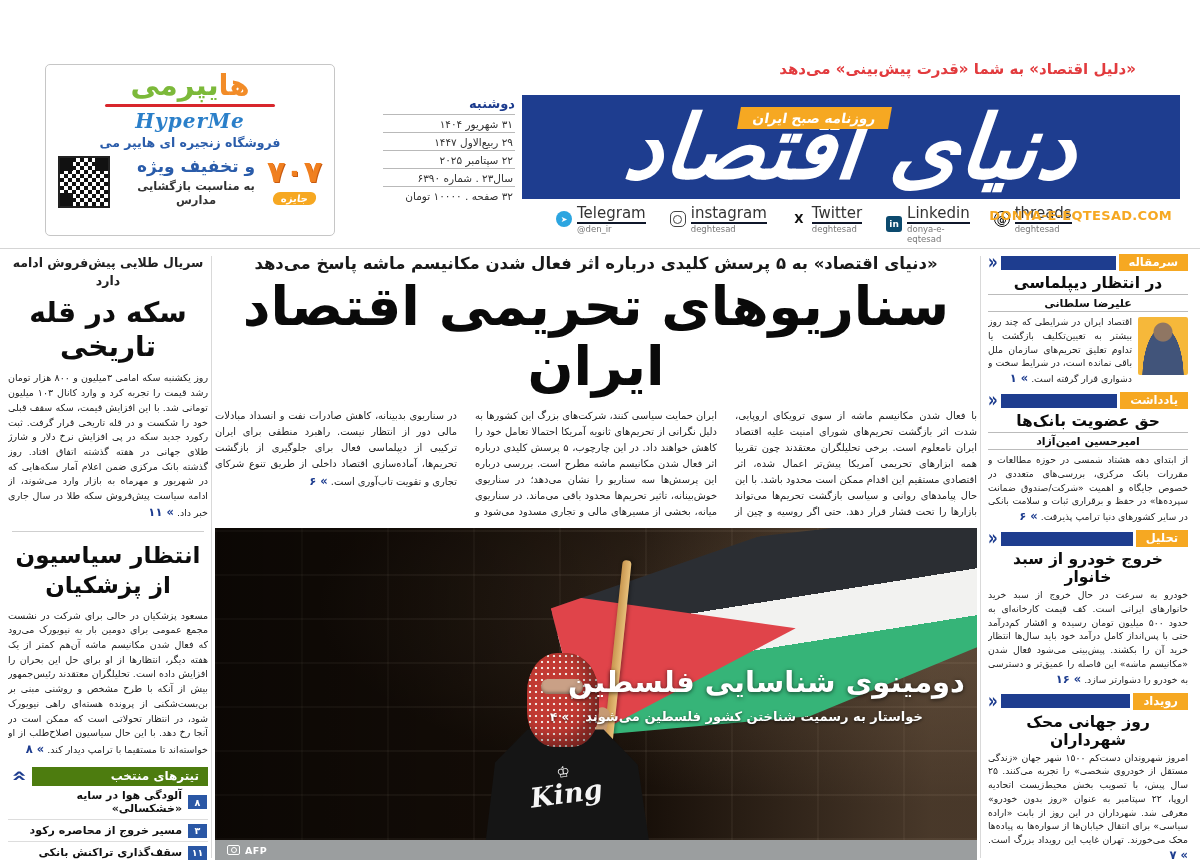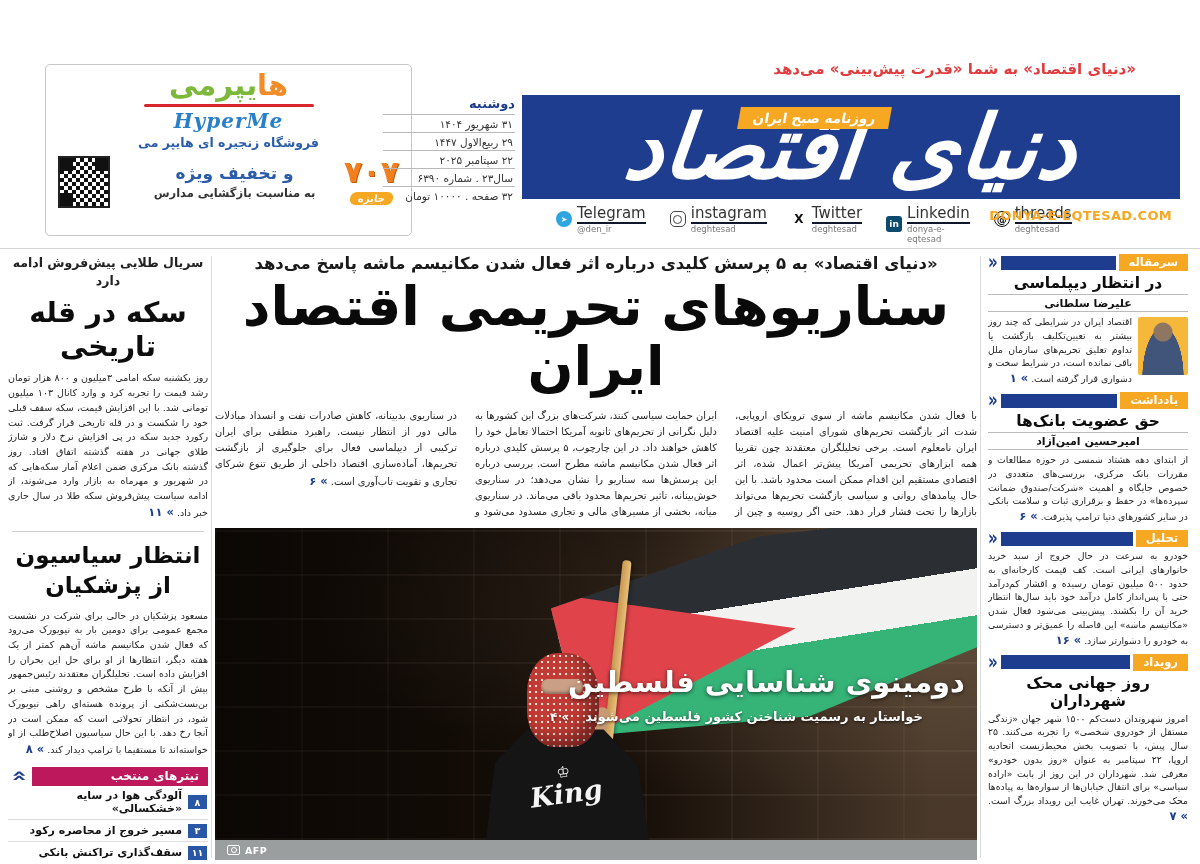--- a/index.html
+++ b/index.html
@@ -4,21 +4,21 @@
 <style>
   * { margin:0; padding:0; box-sizing:border-box; }
   html,body { width:1200px; height:864px; }
   body {
     position:relative; overflow:hidden; background:#ffffff;
     font-family:"DejaVu Sans","Liberation Sans",sans-serif;
     direction:rtl; color:#1a1a1a;
   }
   
   .slogan { position:absolute; top:60px; right:64px; font-size:15px; font-weight:bold; color:#e23b3e; }
-  .ad { position:absolute; top:64px; left:45px; width:367px; height:172px; border:1px solid #c6c6c6;
+  .ad { position:absolute; top:64px; left:45px; width:290px; height:172px; border:1px solid #c6c6c6;
         border-radius:5px; background:#fff; padding:5px 10px; text-align:center; }
   .ad-brand { font-size:29px; font-weight:900; line-height:1.1; }
   .ad-brand .or { color:#f28c28; } .ad-brand .gr { color:#7cb93a; }
   .ad-redline { width:170px; height:3px; background:#d8262c; border-radius:2px; margin:2px auto; }
   .ad-en { font-size:20px; font-weight:900; font-style:italic; color:#2a7fc9; letter-spacing:1px;
            font-family:"DejaVu Serif","Liberation Serif",serif; }
   .ad-tagline { font-size:12.5px; font-weight:bold; color:#2a5caa; margin-top:2px; }
   .ad-row { display:flex; align-items:center; justify-content:space-between; margin-top:6px; padding:0 2px; }
   .ad-prize { text-align:center; }
   .ad-prize-num { font-size:30px; font-weight:900; color:#f07f1f; line-height:1; text-shadow:1px 1px 0 #c85a10; }
@@ -65,21 +65,21 @@
   .ref { color:#1e3d8f; font-weight:bold; font-size:11.5px; white-space:nowrap; }
   
   .leftcol { position:absolute; top:254px; bottom:2px; left:8px; width:200px; overflow:hidden; }
   .a-kicker { text-align:center; font-size:12.5px; font-weight:bold; color:#222; line-height:1.45; }
   .a1-title { text-align:center; font-size:28px; font-weight:900; color:#0d0d0d; line-height:1.2; margin:6px 0 8px; }
   .a2-title { text-align:center; font-size:23px; font-weight:900; color:#0d0d0d; line-height:1.3; margin:4px 0 8px; }
   .body-sm { font-size:9.5px; line-height:1.55; text-align:justify; color:#222; }
   .ldivider { height:1px; background:#cfcfcf; margin:9px 4px; }
   .list { margin-top:8px; }
   .list-head { display:flex; align-items:center; gap:4px; }
-  .lh-bar { flex:1; background:#be185d; color:#fff; font-size:12px; font-weight:bold; padding:2.5px 9px; }
+  .lh-bar { flex:1; background:#4d7c0f; color:#fff; font-size:12px; font-weight:bold; padding:2.5px 9px; }
   .lh-arrow { color:#1e3d8f; font-size:18px; font-weight:900; transform:rotate(-90deg) scaleY(1.5);
               line-height:1; width:20px; text-align:center; }
   .list-row { display:flex; align-items:center; gap:6px; border-bottom:1px solid #ddd; padding:3.5px 1px; }
   .badge { min-width:19px; height:14px; background:#2a57a5; color:#fff; font-size:9.5px; font-weight:bold;
            display:flex; align-items:center; justify-content:center; flex:none; }
   .row-text { font-size:11px; font-weight:800; color:#111; line-height:1.2; }
   
   .sidecol { position:absolute; top:254px; bottom:2px; left:988px; width:200px; overflow:hidden; }
   .sec { margin-bottom:5px; }
   .sec-head { display:flex; align-items:center; margin-bottom:2px; }
@@ -143,21 +143,21 @@
   .credit { position:absolute; left:0; right:0; bottom:0; height:20px; background:#9b9e9f;
             display:flex; align-items:center; gap:5px; padding:0 12px; direction:ltr; }
   .cam { width:13px; height:10px; border:1.5px solid #fff; border-radius:2px; position:relative; flex:none; }
   .cam::before { content:''; position:absolute; left:3px; top:1px; width:4px; height:4px;
                  border:1.2px solid #fff; border-radius:50%; }
   .credit-label { color:#fff; font-size:9.5px; font-weight:bold; letter-spacing:0.5px; }
 </style>
 </head>
 <body>
 
-<div class="slogan">«دنیای اقتصاد» به شما «قدرت پیش‌بینی» می‌دهد</div>
+<div class="slogan">«دلیل اقتصاد» به شما «قدرت پیش‌بینی» می‌دهد</div>
 
 <div class="ad">
   <div class="ad-brand">
     <span class="or">ها</span><span class="gr">یپرمی</span>
   </div>
   <div class="ad-redline"></div>
   <div class="ad-en">HyperMe</div>
   <div class="ad-tagline">فروشگاه زنجیره ای هایپر می</div>
   <div class="ad-row">
     <div class="ad-prize">
@@ -336,20 +336,21 @@
       <span class="ref" dir="ltr">۶ «</span>
     </div>
   </div>
 
   <div class="sec">
     <div class="sec-head">
       <div class="sec-label">تحلیل</div>
       <div class="sec-bar"></div>
       <div class="sec-chev">«</div>
     </div>
+    <div class="sec-title">خروج خودرو از سبد خانوار</div>
     <div class="sec-body">
       <span>خودرو به سرعت در حال خروج از سبد خرید خانوارهای ایرانی است. کف قیمت کارخانه‌ای به حدود ۵۰۰ میلیون تومان رسیده و اقشار کم‌درآمد حتی با پس‌انداز کامل درآمد خود باید سال‌ها انتظار خرید آن را بکشند. پیش‌بینی می‌شود فعال شدن «مکانیسم ماشه» این فاصله را عمیق‌تر و دسترسی به خودرو را دشوارتر سازد.</span>
       <span class="ref" dir="ltr">۱۶ «</span>
     </div>
   </div>
 
   <div class="sec">
     <div class="sec-head">
       <div class="sec-label">رویداد</div>
       <div class="sec-bar"></div>

